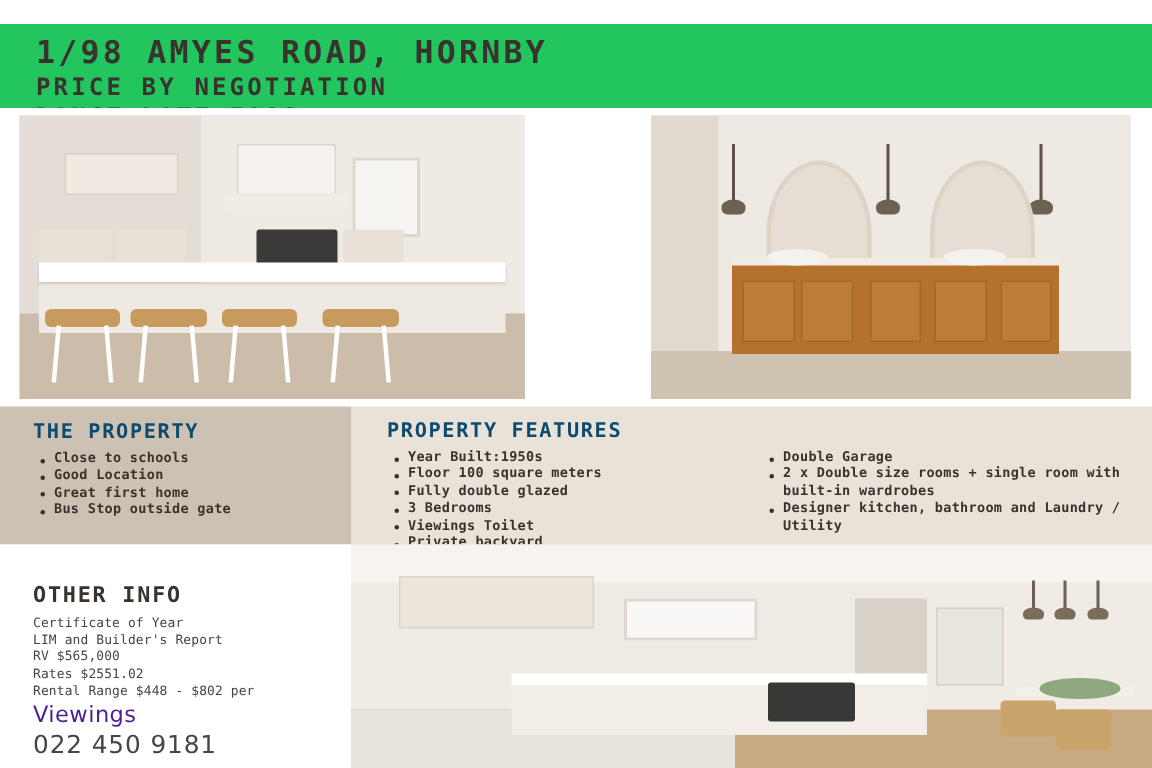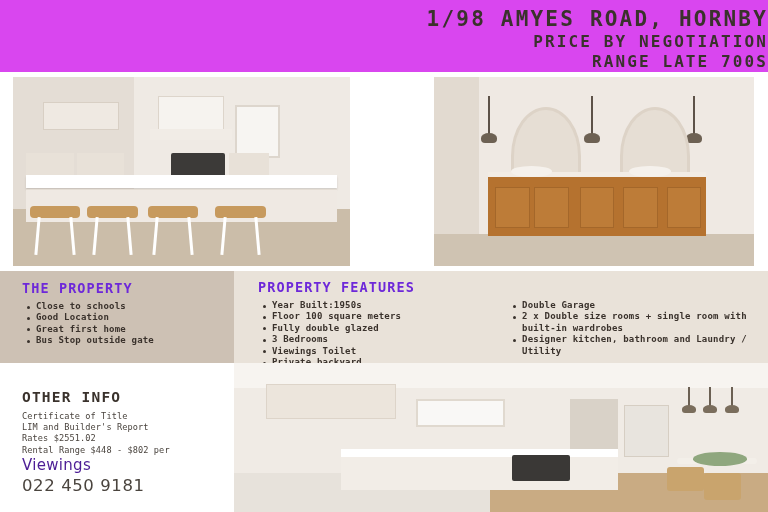--- a/index.html
+++ b/index.html
@@ -17,27 +17,26 @@
   .flyer {
     position: relative;
     width: 768px;
     height: 512px;
     background: #ffffff;
   }
 
   
   .header {
     position: absolute;
-    left: 0; top: 0;
+    left: 0; top: 16px;
     width: 768px;
     height: 72px;
-    background: #d946ef;
+    background: #22c55e;
     padding: 4px 0 0 24px;
     box-sizing: border-box;
-    text-align: right;
   }
   .addr {
     font-family: "DejaVu Sans Mono", monospace;
     font-weight: bold;
     font-size: 21px;
     letter-spacing: 2.2px;
     color: #3a322c;
     line-height: 25px;
     margin: 3px 0 0 0;
     white-space: nowrap;
@@ -89,21 +88,21 @@
     width: 534px; height: 92px;
     background: #e9e2d9;
     box-sizing: border-box;
     padding: 8px 0 0 24px;
   }
   .sec-title {
     font-family: "DejaVu Sans Mono", monospace;
     font-weight: bold;
     font-size: 13.5px;
     letter-spacing: 1.1px;
-    color: #6d28d9;
+    color: #0c4a6e;
     margin: 0 0 5px 0;
     white-space: nowrap;
   }
   ul.bullets {
     margin: 0;
     padding: 0 0 0 14px;
     list-style: none;
   }
   ul.bullets li {
     position: relative;
@@ -347,22 +346,23 @@
         </ul>
       </div>
     </div>
 
   </div>
 
   <div class="lower">
 
     <div class="panel-other">
       <div class="other-title">OTHER INFO</div>
-      <div class="other-line">Certificate of Title</div>
+      <div class="other-line">Certificate of Year</div>
       <div class="other-line">LIM and Builder's  Report</div>
+      <div class="other-line">RV $565,000</div>
       <div class="other-line">Rates $2551.02</div>
       <div class="other-line">Rental Range $448 - $802 per</div>
 
       <div class="agent-sub">Viewings</div>
       <div class="agent-phone">022 450 9181</div>
     </div>
 
     <div class="photo-bottom">
       <div class="scene">
         <div class="b-wall"></div>

